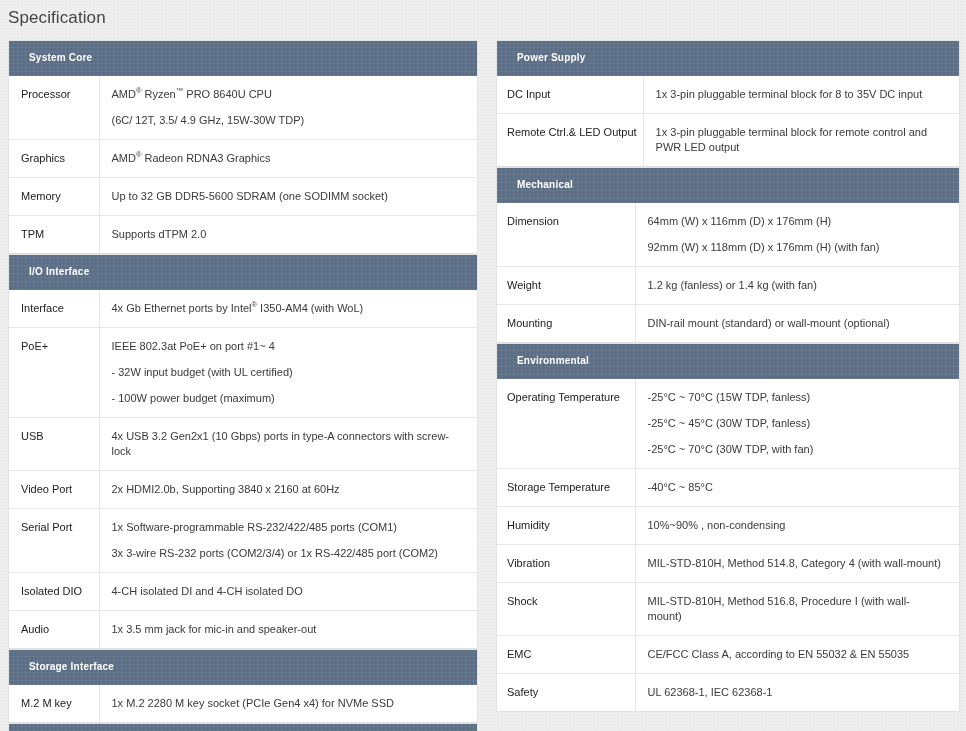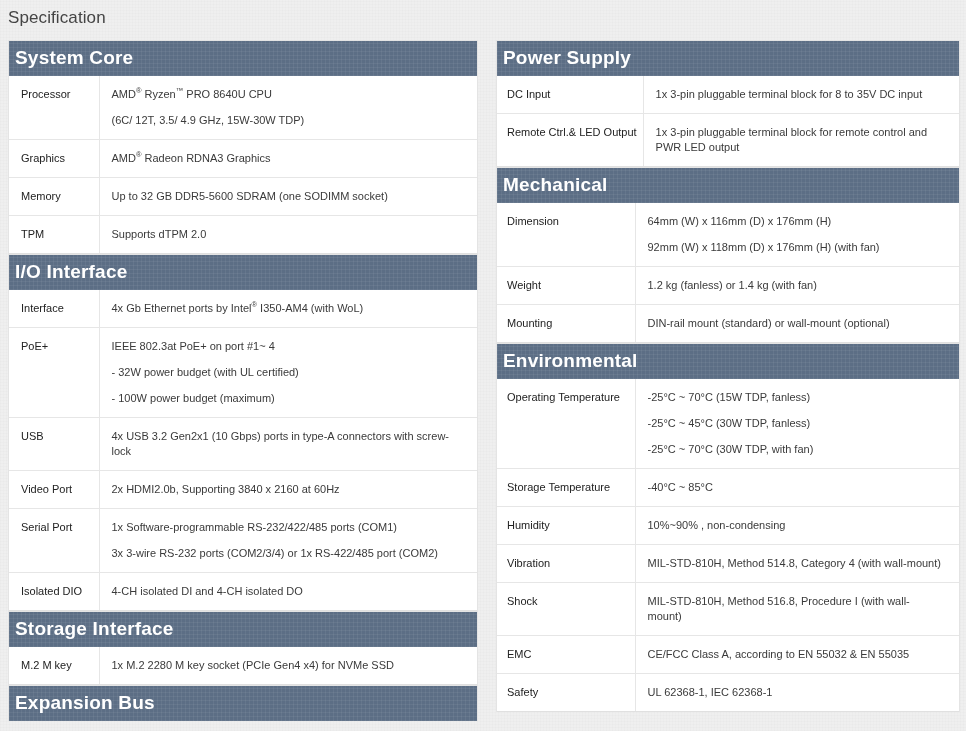--- a/index.html
+++ b/index.html
@@ -44,23 +44,23 @@
     border-collapse: collapse;
     margin-bottom: 0px;
   }
 
   .section-head {
     background-color: #5c6e85;
     background-image:
       repeating-linear-gradient(0deg, rgba(255,255,255,0.055) 0px, rgba(255,255,255,0.055) 1px, transparent 1px, transparent 4px),
       repeating-linear-gradient(90deg, rgba(255,255,255,0.055) 0px, rgba(255,255,255,0.055) 1px, transparent 1px, transparent 4px);
     color: #ffffff;
-    font-size: 19px;
+    font-size: 10px;
     font-weight: bold;
-    padding: 8px 12px 9px 6px;
+    padding: 8px 12px 9px 20px;
     letter-spacing: 0.2px;
     line-height: 18px;
   }
 
   .spec-row > td {
     border-bottom: 1px solid #e6e6e6;
     vertical-align: top;
     background: #ffffff;
   }
   .spec-row:last-child > td { border-bottom: 1px solid #e0e0e0; }
@@ -138,21 +138,21 @@
               <tr class="spec-row">
                 <td class="k">Interface</td>
                 <td class="v">
                   <span class="v-line">4x Gb Ethernet ports by Intel<sup>®</sup> I350-AM4 (with WoL)</span>
                 </td>
               </tr>
               <tr class="spec-row">
                 <td class="k">PoE+</td>
                 <td class="v">
                   <span class="v-line">IEEE 802.3at PoE+ on port #1~ 4</span>
-                  <span class="v-line">- 32W power budget (with UL certified)</span>
+                  <span class="v-line">- 32W input budget (with UL certified)</span>
                   <span class="v-line">- 100W power budget (maximum)</span>
                 </td>
               </tr>
               <tr class="spec-row">
                 <td class="k">USB</td>
                 <td class="v">
                   <span class="v-line">4x USB 3.2 Gen2x1 (10 Gbps) ports in type-A connectors with screw-lock</span>
                 </td>
               </tr>
               <tr class="spec-row">
@@ -165,20 +165,26 @@
                 <td class="k">Serial Port</td>
                 <td class="v">
                   <span class="v-line">1x Software-programmable RS-232/422/485 ports (COM1)</span>
                   <span class="v-line">3x 3-wire RS-232 ports (COM2/3/4) or 1x RS-422/485 port (COM2)</span>
                 </td>
               </tr>
               <tr class="spec-row">
                 <td class="k">Isolated DIO</td>
                 <td class="v">
                   <span class="v-line">4-CH isolated DI and 4-CH isolated DO</span>
+                </td>
+              </tr>
+              <tr class="spec-row">
+                <td class="k">Audio</td>
+                <td class="v">
+                  <span class="v-line">1x 3.5 mm jack for mic-in and speaker-out</span>
                 </td>
               </tr>
             </tbody>
           </table>
         </div>
         <div class="tbl-wrap">
           <div class="section-head">Storage Interface</div>
           <table class="spec-table">
             <tbody>
               <tr class="spec-row">

